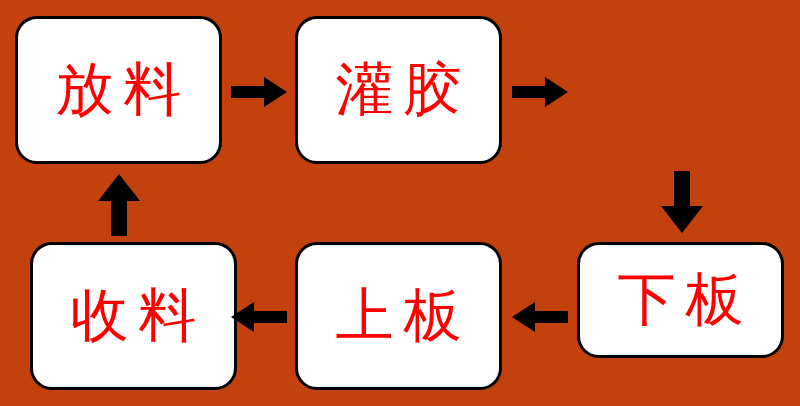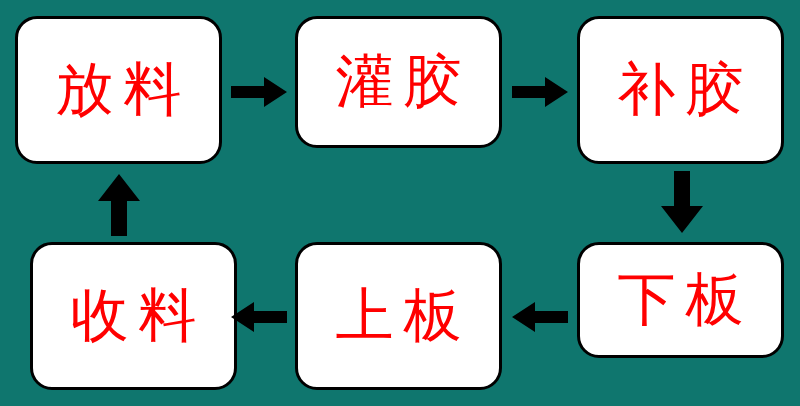--- a/index.html
+++ b/index.html
@@ -7,21 +7,21 @@
     padding: 0;
     background: #ffffff;
   }
   body {
     font-family: "Liberation Serif", "DejaVu Serif", serif;
   }
   #flowchart {
     position: relative;
     width: 800px;
     height: 406px;
-    background: #0f766e;
+    background: #c2410c;
     overflow: hidden;
   }
   .node {
     position: absolute;
     box-sizing: border-box;
     border: 3px solid #000000;
     border-radius: 22px;
     background: #ffffff;
     display: flex;
     align-items: center;
@@ -32,21 +32,21 @@
     font-size: 58px;
     line-height: 1;
     letter-spacing: 10px;
     text-indent: 10px;
     font-family: "Liberation Serif", "DejaVu Serif", serif;
     white-space: nowrap;
     user-select: none;
   }
   
   .n-fangliao  { left: 15px;  top: 16px;  width: 207px; height: 148px; }
-  .n-guanjiao  { left: 295px; top: 16px;  width: 207px; height: 132px; }
+  .n-guanjiao  { left: 295px; top: 16px;  width: 207px; height: 148px; }
   .n-bujiao    { left: 577px; top: 16px;  width: 207px; height: 148px; }
   .n-shouliao  { left: 15px;  top: 242px; width: 207px; height: 148px; margin-left: 15px; }
   .n-shangban  { left: 295px; top: 242px; width: 207px; height: 148px; text-align: right; }
   .n-xiaban    { left: 577px; top: 242px; width: 207px; height: 116px; }
 
   
   .arrow {
     position: absolute;
   }
   .arrow svg {
@@ -69,23 +69,20 @@
 <div id="flowchart">
 
   <div class="node n-fangliao">
     <span class="node-label">放料</span>
   </div>
 
   <div class="node n-guanjiao">
     <span class="node-label">灌胶</span>
   </div>
 
-  <div class="node n-bujiao">
-    <span class="node-label">补胶</span>
-  </div>
 
   <div class="node n-shouliao">
     <span class="node-label">收料</span>
   </div>
 
   <div class="node n-shangban">
     <span class="node-label">上板</span>
   </div>
 
   <div class="node n-xiaban">

